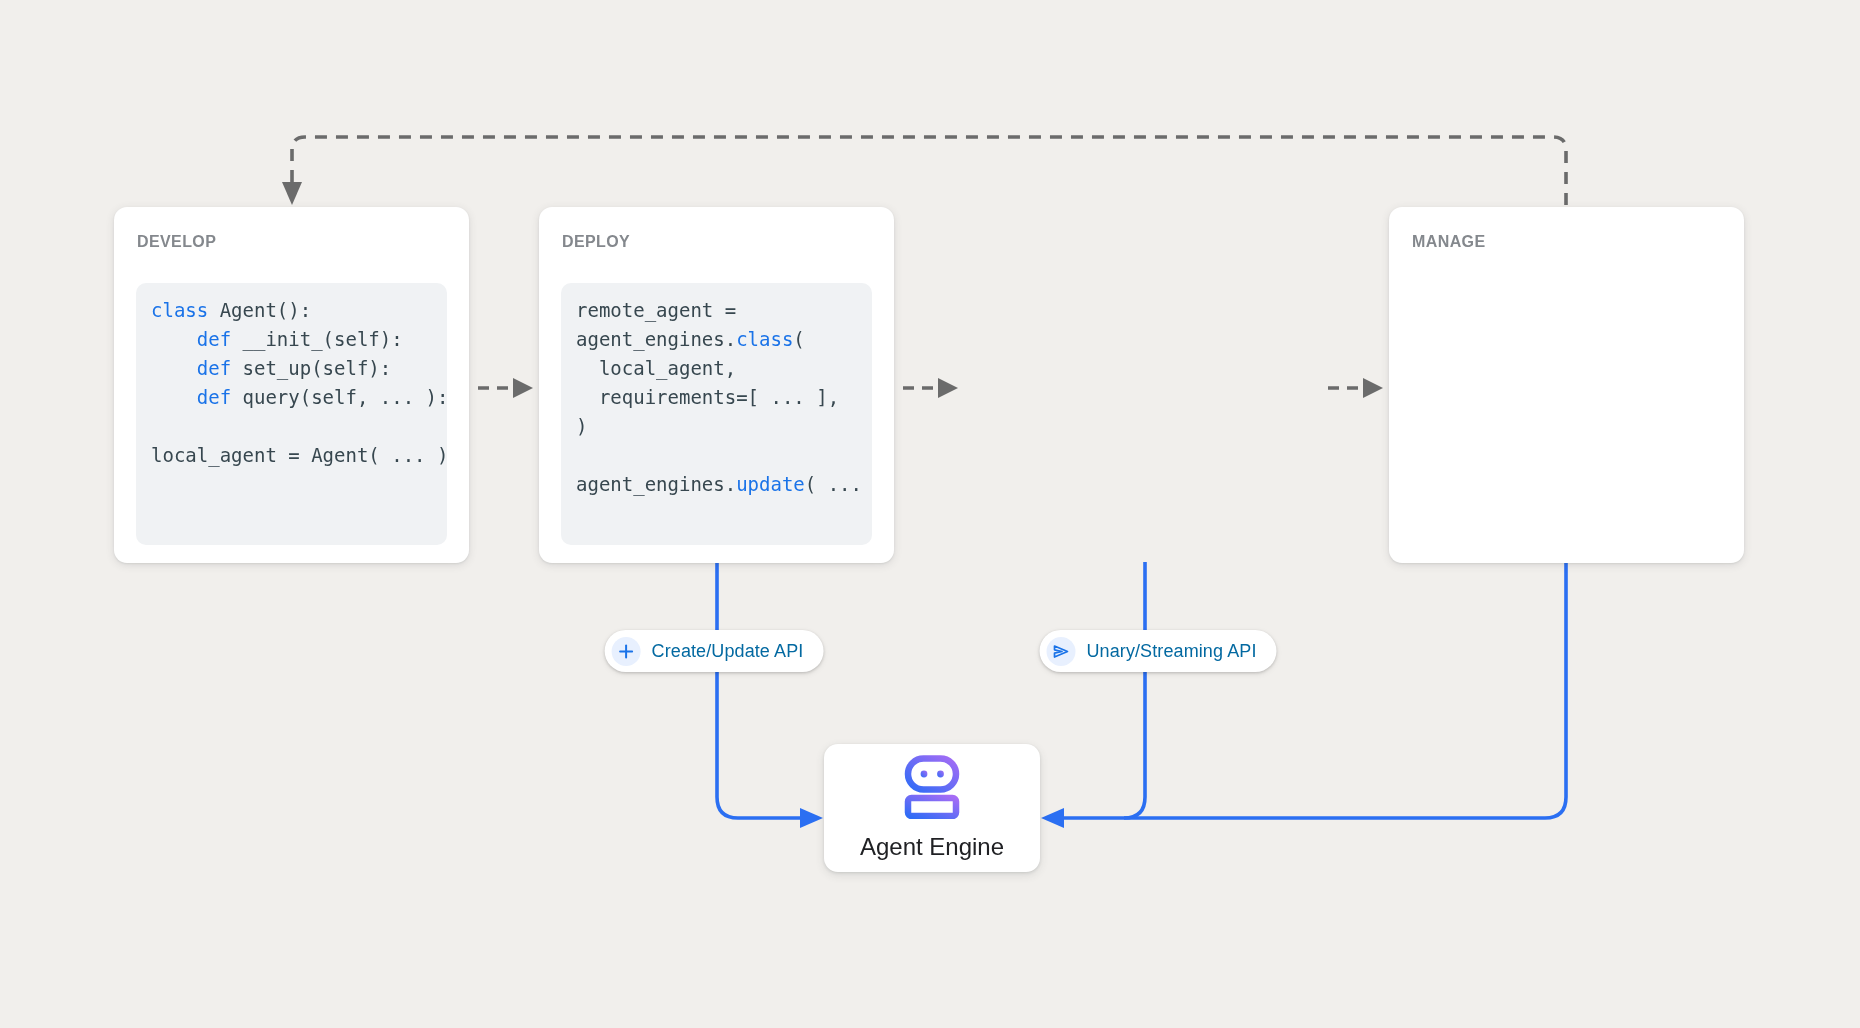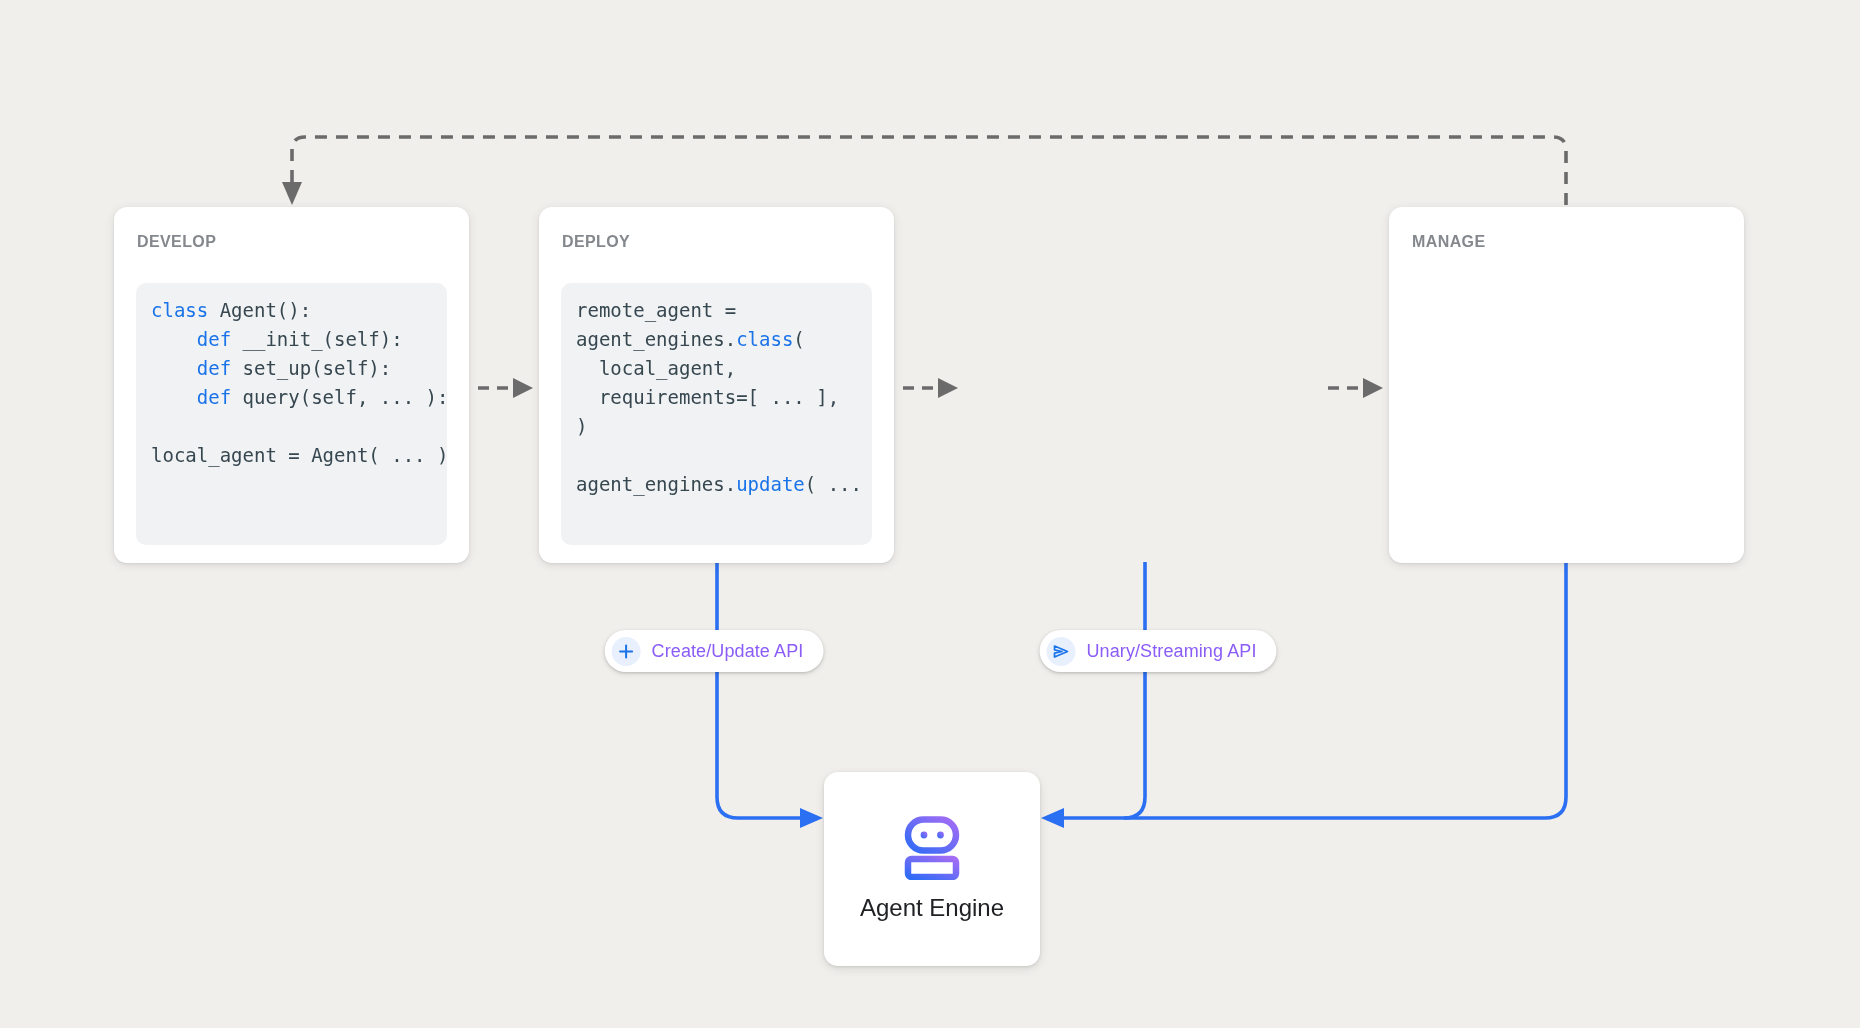--- a/index.html
+++ b/index.html
@@ -34,27 +34,27 @@
     position:absolute;top:630px;height:42px;transform:translateX(-50%);
     display:flex;align-items:center;gap:11px;padding:0 20px 0 7px;
     background:#ffffff;border-radius:21px;
     box-shadow:0 1px 3px rgba(0,0,0,.18),0 2px 6px rgba(0,0,0,.08);
     z-index:2;white-space:nowrap;
   }
   .pill-icon{
     width:29px;height:29px;border-radius:50%;background:#e8f0fe;
     display:flex;align-items:center;justify-content:center;flex:0 0 auto;
   }
-  .pill-label{font-size:18px;color:#8b5cf6;font-weight:500;letter-spacing:.1px;}
+  .pill-label{font-size:18px;color:#0369a1;font-weight:500;letter-spacing:.1px;}
   .engine{
-    position:absolute;left:824px;top:744px;width:216px;height:194px;
+    position:absolute;left:824px;top:744px;width:216px;height:128px;
     background:#ffffff;border-radius:14px;box-sizing:border-box;
     box-shadow:0 1px 3px rgba(60,64,67,.15),0 3px 10px rgba(60,64,67,.12);
     display:flex;flex-direction:column;align-items:center;justify-content:center;
-    gap:14px;z-index:2;margin-top:28px;
+    gap:14px;z-index:2;
   }
   .engine-label{font-size:24px;font-weight:500;color:#202124;}
 </style>
 </head>
 <body>
 
 <div class="canvas">
 
   <svg class="connectors" width="1860" height="1028" viewBox="0 0 1860 1028">
 

